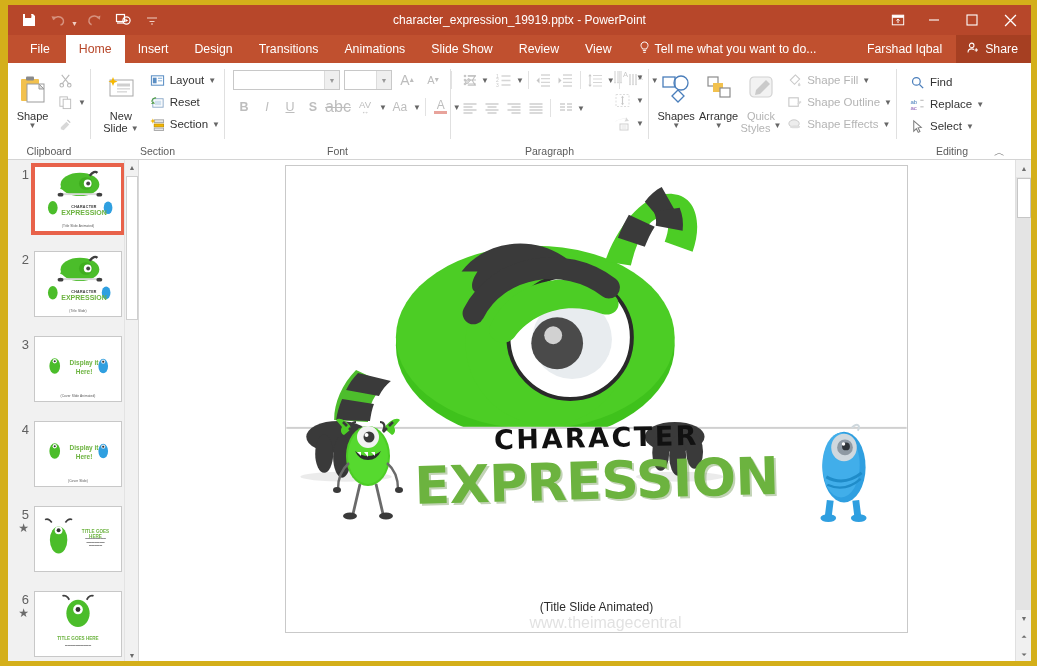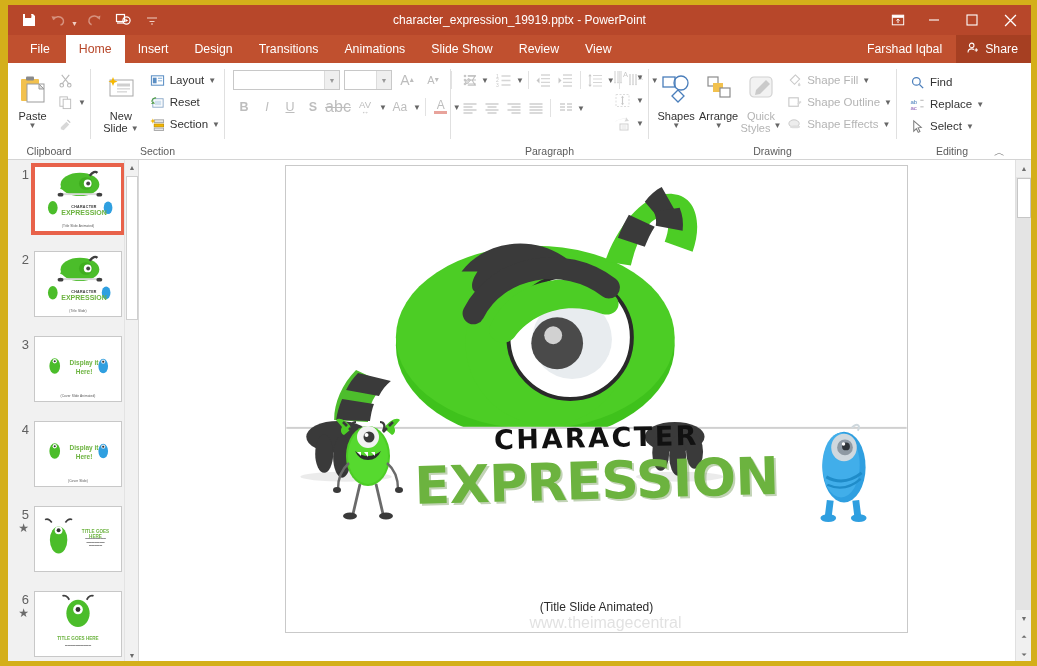--- a/index.html
+++ b/index.html
@@ -307,20 +307,29 @@
   <div class="tabrow">
     <div class="tab file">File</div>
     <div class="tab active">Home</div>
     <div class="tab">Insert</div>
     <div class="tab">Design</div>
     <div class="tab">Transitions</div>
     <div class="tab">Animations</div>
     <div class="tab">Slide Show</div>
     <div class="tab">Review</div>
     <div class="tab">View</div>
+    <div class="tellme">
+      <span class="bulb">
+        <svg width="11" height="14" viewBox="0 0 11 14">
+              <path d="M5.5 1C3.3 1 2 2.6 2 4.4c0 1.5 1.2 2.3 1.5 3.6h4C7.8 6.7 9 5.9 9 4.4 9 2.6 7.7 1 5.5 1z" fill="none" stroke="#ffffff" stroke-width="1"></path>
+              <path d="M3.9 9.6h3.2M4.3 11.4h2.4" stroke="#ffffff" stroke-width="1"></path>
+            </svg>
+      </span>
+      <span>Tell me what you want to do...</span>
+    </div>
     <div class="tabrow-right">
       <div class="username">Farshad Iqbal</div>
       <div class="share-btn">
         <span>
           <svg width="14" height="14" viewBox="0 0 16 16">
                 <circle cx="6.5" cy="5" r="2.6" fill="none" stroke="#ffffff" stroke-width="1.2"></circle>
                 <path d="M2.3 13c0-2.6 1.9-4 4.2-4 1 0 1.9.25 2.6.7" fill="none" stroke="#ffffff" stroke-width="1.2"></path>
                 <path d="M11.7 8.3v4M9.7 10.3h4" stroke="#ffffff" stroke-width="1.2"></path>
               </svg>
         </span>
@@ -335,21 +344,21 @@
       <div class="rgroup-body" style="padding-left:4px;">
         <div class="bigbtn">
           <span class="ic">
             <svg width="32" height="32" viewBox="0 0 32 32">
               <rect x="4" y="6" width="18" height="22" rx="1" fill="#f2c14e"></rect>
               <rect x="9" y="3.5" width="8" height="4" rx="1" fill="#8a8a8a"></rect>
               <rect x="10" y="11" width="17" height="18" fill="#ffffff" stroke="#9b9b9b" stroke-width="1"></rect>
               <path d="M22 11l5 5h-5z" fill="#dcdcdc" stroke="#9b9b9b" stroke-width="1"></path>
             </svg>
           </span>
-          <span class="cap">Paste</span>
+          <span class="cap">Shape</span>
           <span class="caret-d">▼</span>
         </div>
         <div class="col" style="padding-top:2px;">
           <div class="smallbtn dis">
             <span class="sic">
               <svg width="15" height="15" viewBox="0 0 16 16">
                     <path d="M4 2l8 10M12 2L4 12" stroke="#b8b8b8" stroke-width="1.2" fill="none"></path>
                     <circle cx="4" cy="13" r="1.9" fill="none" stroke="#b8b8b8" stroke-width="1.2"></circle>
                     <circle cx="12" cy="13" r="1.9" fill="none" stroke="#b8b8b8" stroke-width="1.2"></circle>
                   </svg>
@@ -491,20 +500,21 @@
               </div>
           <span class="caret-d">▼</span>
           <div class="vsep"></div>
           <div class="fbtn dis" style="flex-direction:column;">
             <span style="font-size:12px;line-height:11px;">A</span>
             <span style="display:block;width:13px;height:3px;background:#cc3322;opacity:.45;"></span>
           </div>
           <span class="caret-d">▼</span>
         </div>
       </div>
+      <div class="rgroup-label">Font</div>
     </div>
     <div class="rgroup-sep"></div>
 
     <div class="rgroup" style="width:197px;">
       <div class="rgroup-body" style="flex-direction:column; padding-left:8px; padding-top:6px;">
         <div style="display:flex;align-items:center;gap:1px;">
           <div class="pbtn dis">
             <svg width="16" height="16" viewBox="0 0 16 16">
                   <circle cx="3" cy="4" r="1.3" fill="#9b9b9b"></circle>
                   <circle cx="3" cy="8" r="1.3" fill="#9b9b9b"></circle>
@@ -684,21 +694,20 @@
               <svg width="15" height="15" viewBox="0 0 16 16">
                     <ellipse cx="7.5" cy="7" rx="5.5" ry="4" fill="#ededed" stroke="#c8c8c8" stroke-width="1"></ellipse>
                     <ellipse cx="8.5" cy="10.5" rx="5.5" ry="1.6" fill="#dedede"></ellipse>
                   </svg>
             </span>
             <span class="ctext">Shape Effects</span>
             <span class="caret-d">▼</span>
           </div>
         </div>
       </div>
-      <div class="rgroup-label">Drawing</div>
     </div>
     <div class="rgroup-sep"></div>
 
     <div class="rgroup" style="width:110px;">
       <div class="rgroup-body" style="padding-left:8px;">
         <div class="col" style="padding-top:4px;">
           <div class="smallbtn">
             <span class="sic">
               <svg width="15" height="15" viewBox="0 0 16 16">
                     <circle cx="6.8" cy="6.8" r="4.1" fill="none" stroke="#4a7ebb" stroke-width="1.3"></circle>

